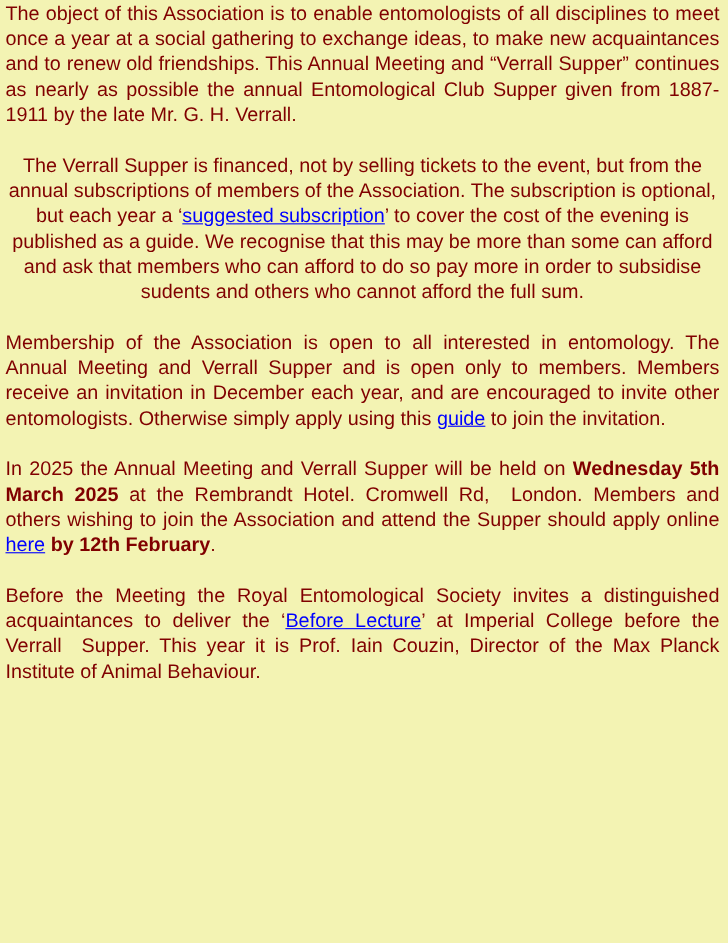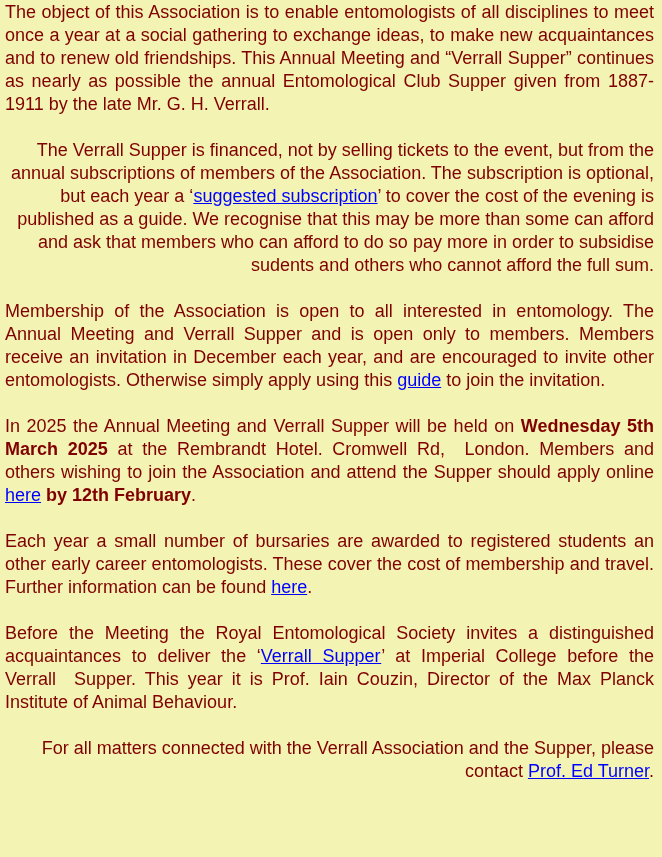--- a/index.html
+++ b/index.html
@@ -23,21 +23,21 @@
       line-height: 23px;
       color: #800000;
     }
     .para {
       margin: 0 0 23px 0;
     }
     .justify {
       text-align: justify;
     }
     .left {
-      text-align: right;
+      text-align: center;
     }
     a.link {
       color: #0000ff;
       text-decoration: underline;
     }
     b.bold {
       font-weight: bold;
     }
   </style>
 </head>
@@ -48,19 +48,17 @@
   <p class="para justify">
     <span>The object of this Association is to enable entomologists of all disciplines to meet once a year at a social gathering to exchange ideas, to make new acquaintances and to renew old friendships. This Annual Meeting and “Verrall Supper” continues as nearly as possible the annual Entomological Club Supper given from 1887-1911 by the late Mr. G. H. Verrall.</span>
   </p>
 
   <p class="para left"><span>The Verrall Supper is financed, not by selling tickets to the event, but from the annual subscriptions of members of the Association. The subscription is optional, but each year a ‘</span><a href="#" class="link">suggested subscription</a><span>’ to cover the cost of the evening is published as a guide. We recognise that this may be more than some can afford and ask that members who can afford to do so pay more in order to subsidise sudents and others who cannot afford the full sum.</span></p>
 
   <p class="para justify"><span>Membership of the Association is open to all interested in entomology. The Annual Meeting and Verrall Supper and is open only to members. Members receive an invitation in December each year, and are encouraged to invite other entomologists. Otherwise simply apply using this </span><a href="#" class="link">guide</a><span> to join the invitation.</span></p>
 
   <p class="para justify"><span>In 2025 the Annual Meeting and Verrall Supper will be held on </span><b class="bold">Wednesday 5th March 2025</b><span> at the Rembrandt Hotel. Cromwell Rd,&nbsp; London. Members and others wishing to join the Association and attend the Supper should apply online </span><a href="#" class="link">here</a><span> </span><b class="bold">by 12th February</b><span>.</span></p>
 
-  <p class="para justify"><span>Each year a small number of bursaries are awarded to registered students an other early career entomologists. These cover the cost of membership and travel. Further information can be found </span><a href="#" class="link">here</a><span>.</span></p>
 
-  <p class="para justify"><span>Before the Meeting the Royal Entomological Society invites a distinguished acquaintances to deliver the ‘</span><a href="#" class="link">Verrall Supper</a><span>’ at Imperial College before the Verrall&nbsp; Supper. This year it is Prof. Iain Couzin, Director of the Max Planck Institute of Animal Behaviour.</span></p>
+  <p class="para justify"><span>Before the Meeting the Royal Entomological Society invites a distinguished acquaintances to deliver the ‘</span><a href="#" class="link">Before Lecture</a><span>’ at Imperial College before the Verrall&nbsp; Supper. This year it is Prof. Iain Couzin, Director of the Max Planck Institute of Animal Behaviour.</span></p>
 
-  <p class="para left"><span>For all matters connected with the Verrall Association and the Supper, please contact </span><a href="#" class="link">Prof. Ed Turner</a><span>.</span></p>
 
 </div>
 
 </body></html>

